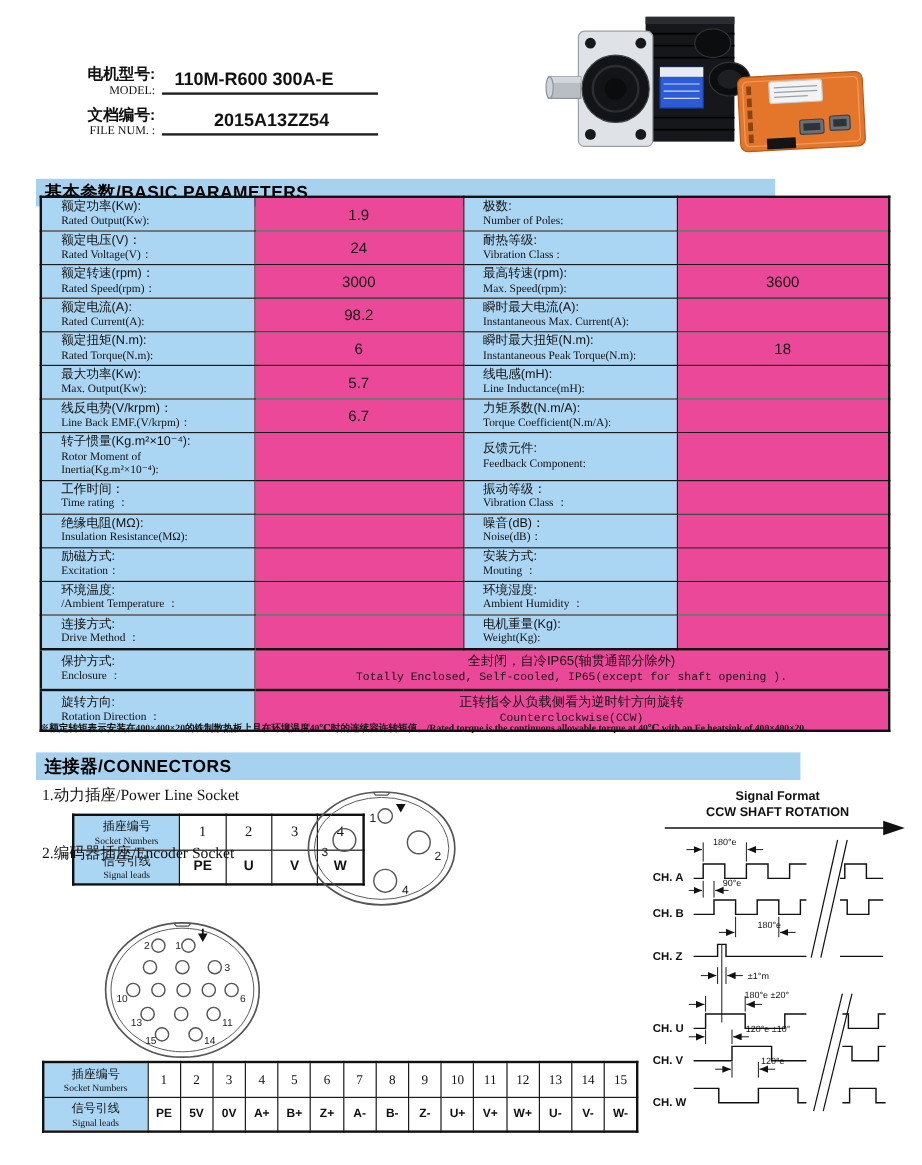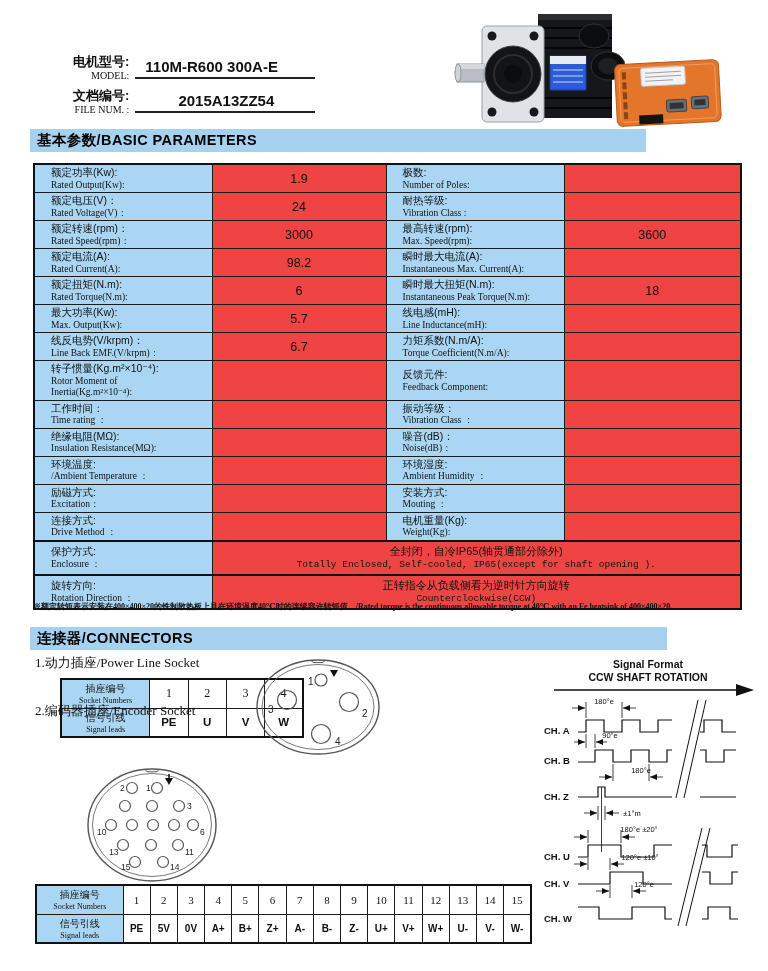--- a/index.html
+++ b/index.html
@@ -21,21 +21,21 @@
   .bar{background:#a6d2f0;height:23px;display:flex;align-items:center;
        padding-left:7px;font-weight:bold;font-size:14.5px;letter-spacing:.4px;color:#000}
 
   
   table{border-collapse:collapse}
   .params{position:absolute;left:33px;top:163px;width:707px;table-layout:fixed;border:2px solid #111}
   .params td{border:1px solid #1b1b1b;vertical-align:middle;height:28px;overflow:hidden}
   .params td.lbl{background:#abd6f3;padding:1px 16px}
   .params .zh{font-size:10.5px;line-height:1.3}
   .params .en{font-size:9.5px;line-height:1.2;font-family:"Liberation Serif","DejaVu Serif",serif}
-  .params td.val{text-align:center;font-size:12.5px;background:#ef4444}
+  .params td.val{text-align:center;font-size:12.5px;background:#ec4899}
   .params tr.tall td{height:34px;border-top:2px solid #111}
   .vzh{text-align:center;font-size:11px;line-height:1.35}
   .ven{text-align:center;font-size:9.5px;font-family:"Liberation Mono","DejaVu Sans Mono",monospace;line-height:1.3}
 
   .footnote{position:absolute;left:33px;top:601px;width:732px;font-size:8px;
             white-space:nowrap;font-family:"Liberation Serif","DejaVu Serif",serif;font-weight:600}
 
   .subtitle{position:absolute;font-size:13px;font-family:"Liberation Serif","DejaVu Serif",serif}
 
   
@@ -126,21 +126,21 @@
   <line x1="38" y1="16" x2="74" y2="16" stroke="#9aa0a6"></line>
     <line x1="38" y1="20" x2="74" y2="20" stroke="#9aa0a6"></line>
   <line x1="38" y1="24" x2="66" y2="24" stroke="#9aa0a6"></line>
   <rect x="58" y="44" width="20" height="12" rx="2" fill="#6b7076" stroke="#3f4449"></rect>
   <rect x="61" y="47" width="14" height="6" fill="#2e3338"></rect>
   <rect x="83" y="42" width="17" height="12" rx="2" fill="#6b7076" stroke="#3f4449"></rect>
   <rect x="86" y="45" width="11" height="6" fill="#2e3338"></rect>
   <rect x="30" y="58" width="24" height="9" fill="#141414"></rect>
 </svg>
 
-<div class="abs bar" style="left:30px;top:129px;width:616px">
+<div class="abs bar" style="left:30px;top:149px;width:616px">
   <span>基本参数/BASIC PARAMETERS</span>
 </div>
 
 <table class="params">
   <colgroup>
       <col style="width:178px">
       <col style="width:174px">
       <col style="width:178px">
       <col style="width:177px">
     </colgroup>
@@ -260,39 +260,39 @@
         </td>
       <td class="val"></td>
       <td class="lbl">
           <div class="zh">噪音(dB)：</div>
           <div class="en">Noise(dB)：</div>
         </td>
       <td class="val"></td>
     </tr>
     <tr>
       <td class="lbl">
+          <div class="zh">励磁方式:</div>
+          <div class="en">Excitation：</div>
+        </td>
+      <td class="val"></td>
+      <td class="lbl">
+          <div class="zh">安装方式:</div>
+          <div class="en">Mouting ：</div>
+        </td>
+      <td class="val"></td>
+    </tr>
+    <tr>
+      <td class="lbl">
           <div class="zh">环境温度:</div>
           <div class="en">/Ambient Temperature ：</div>
         </td>
       <td class="val"></td>
       <td class="lbl">
           <div class="zh">环境湿度:</div>
           <div class="en">Ambient Humidity ：</div>
-        </td>
-      <td class="val"></td>
-    </tr>
-    <tr>
-      <td class="lbl">
-          <div class="zh">励磁方式:</div>
-          <div class="en">Excitation：</div>
-        </td>
-      <td class="val"></td>
-      <td class="lbl">
-          <div class="zh">安装方式:</div>
-          <div class="en">Mouting ：</div>
         </td>
       <td class="val"></td>
     </tr>
     <tr>
       <td class="lbl">
           <div class="zh">连接方式:</div>
           <div class="en">Drive Method ：</div>
         </td>
       <td class="val"></td>
       <td class="lbl">

